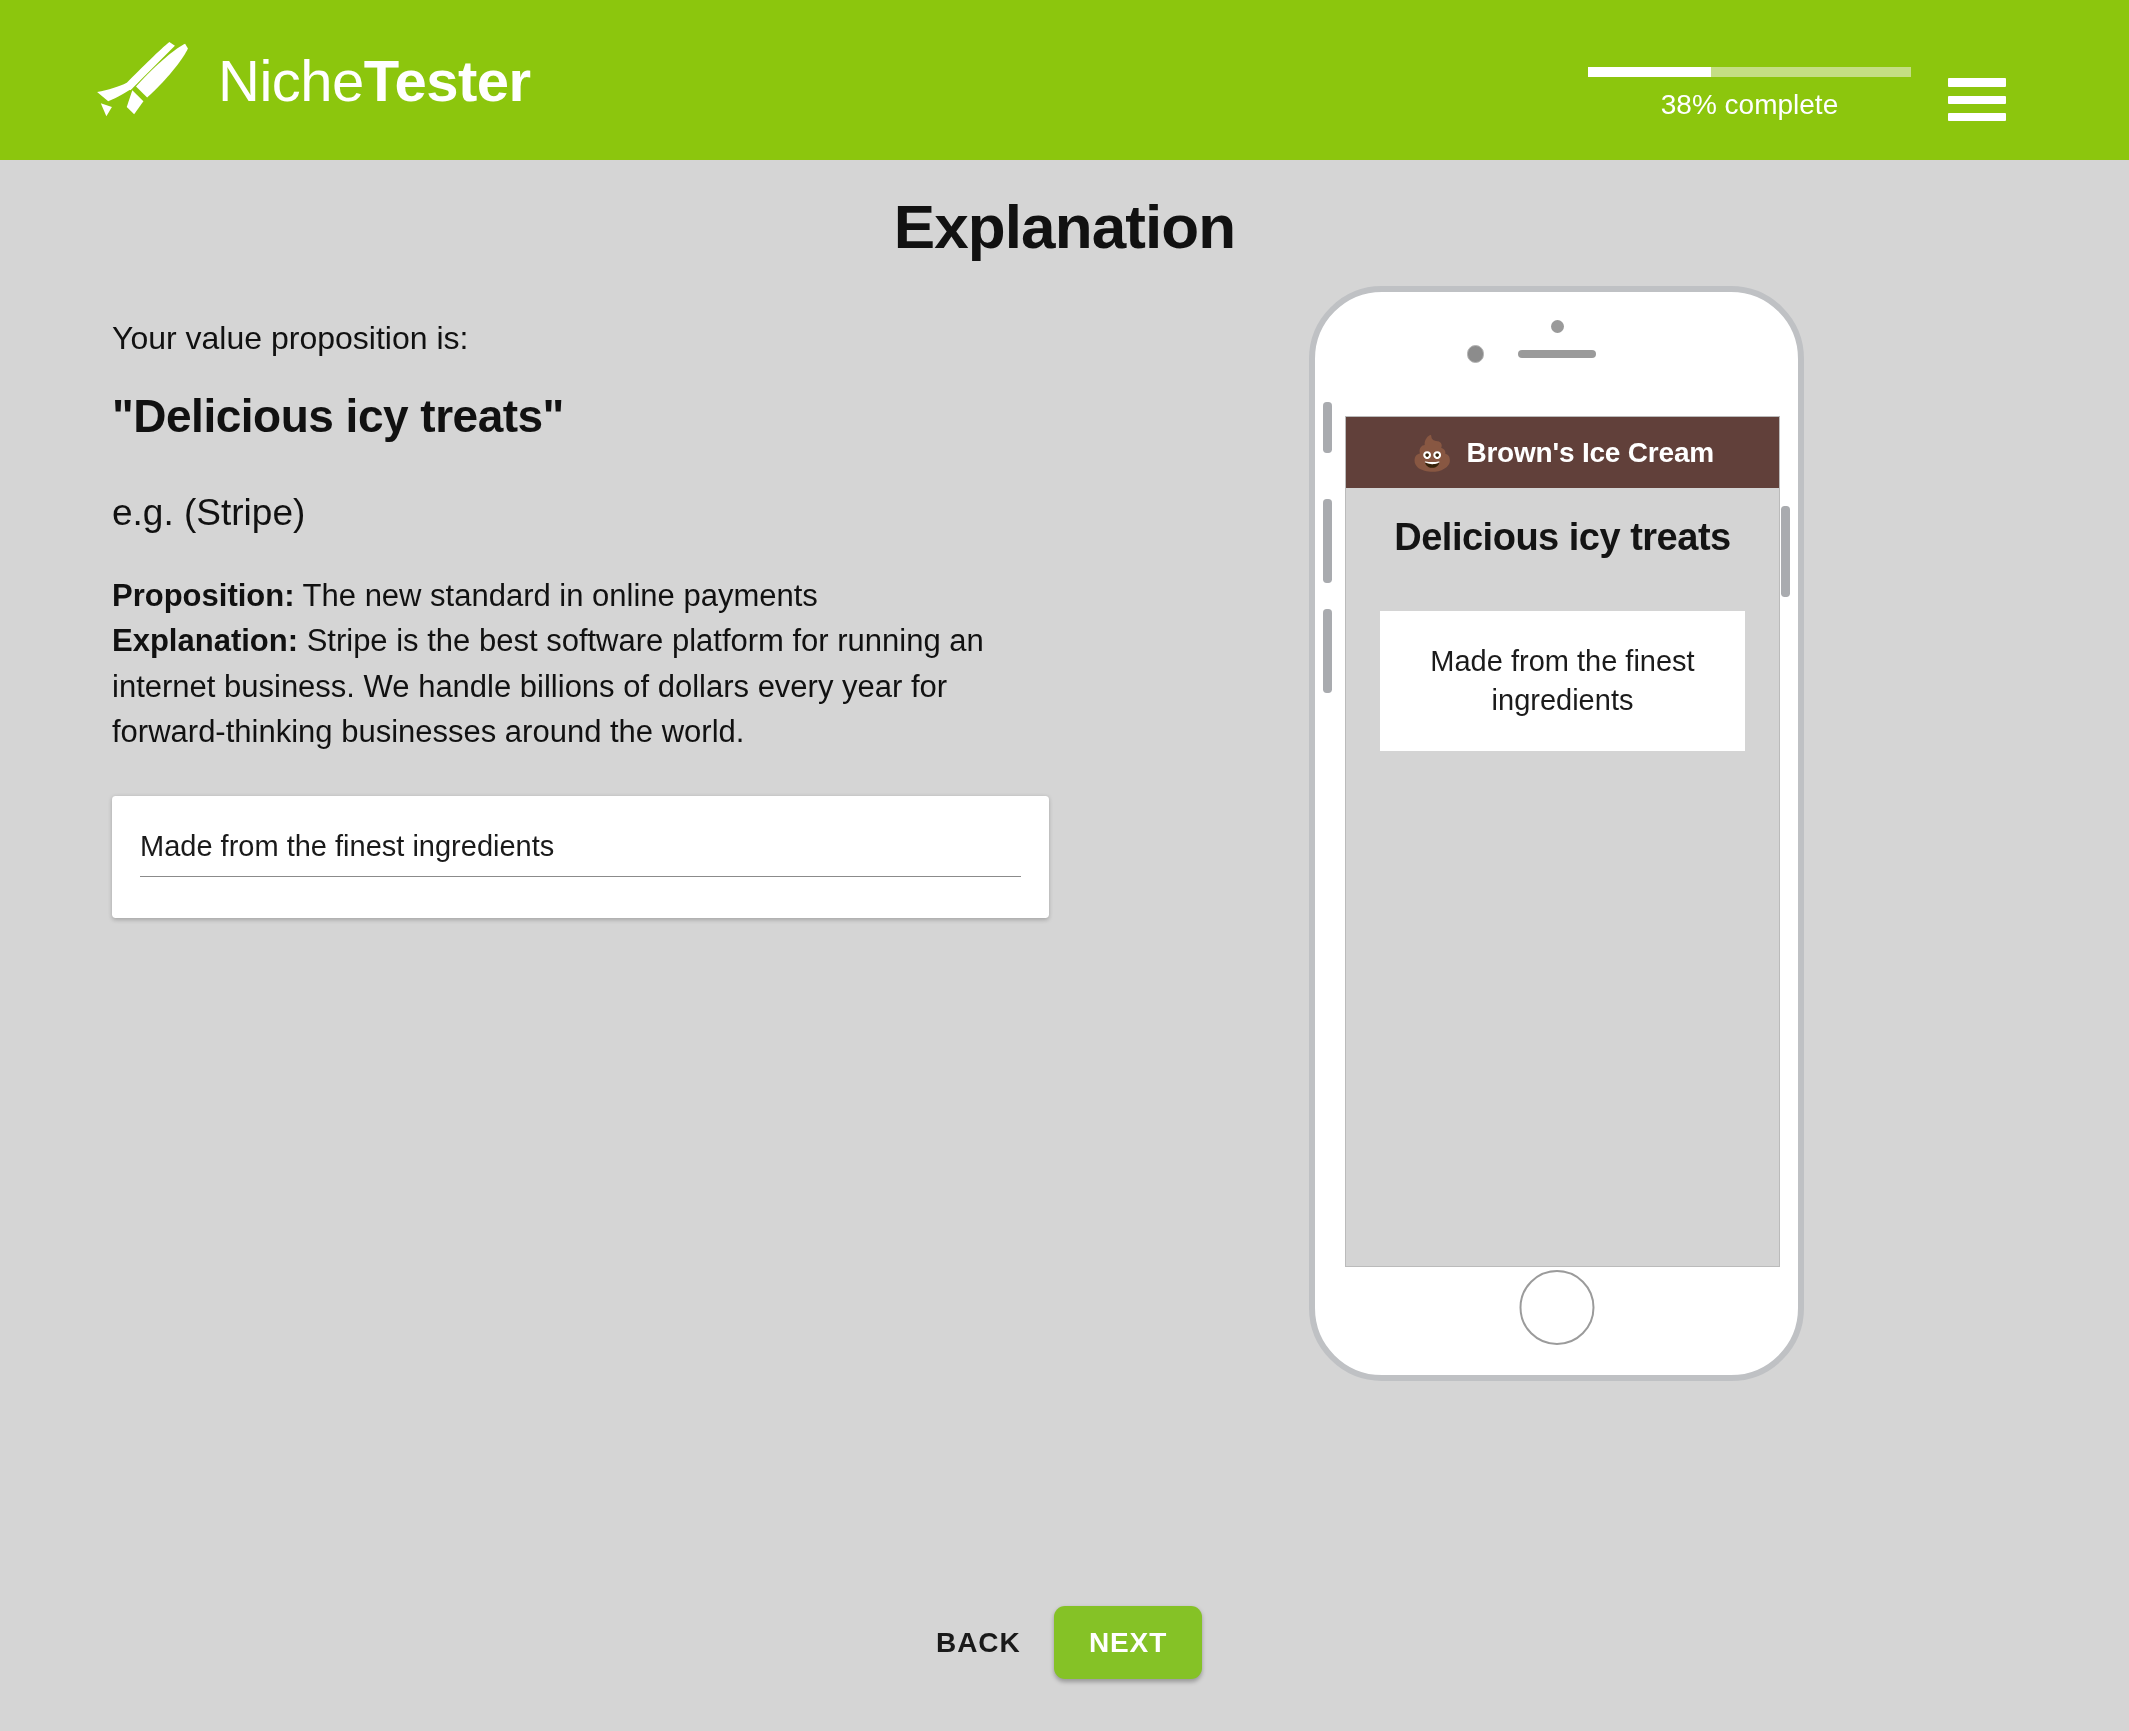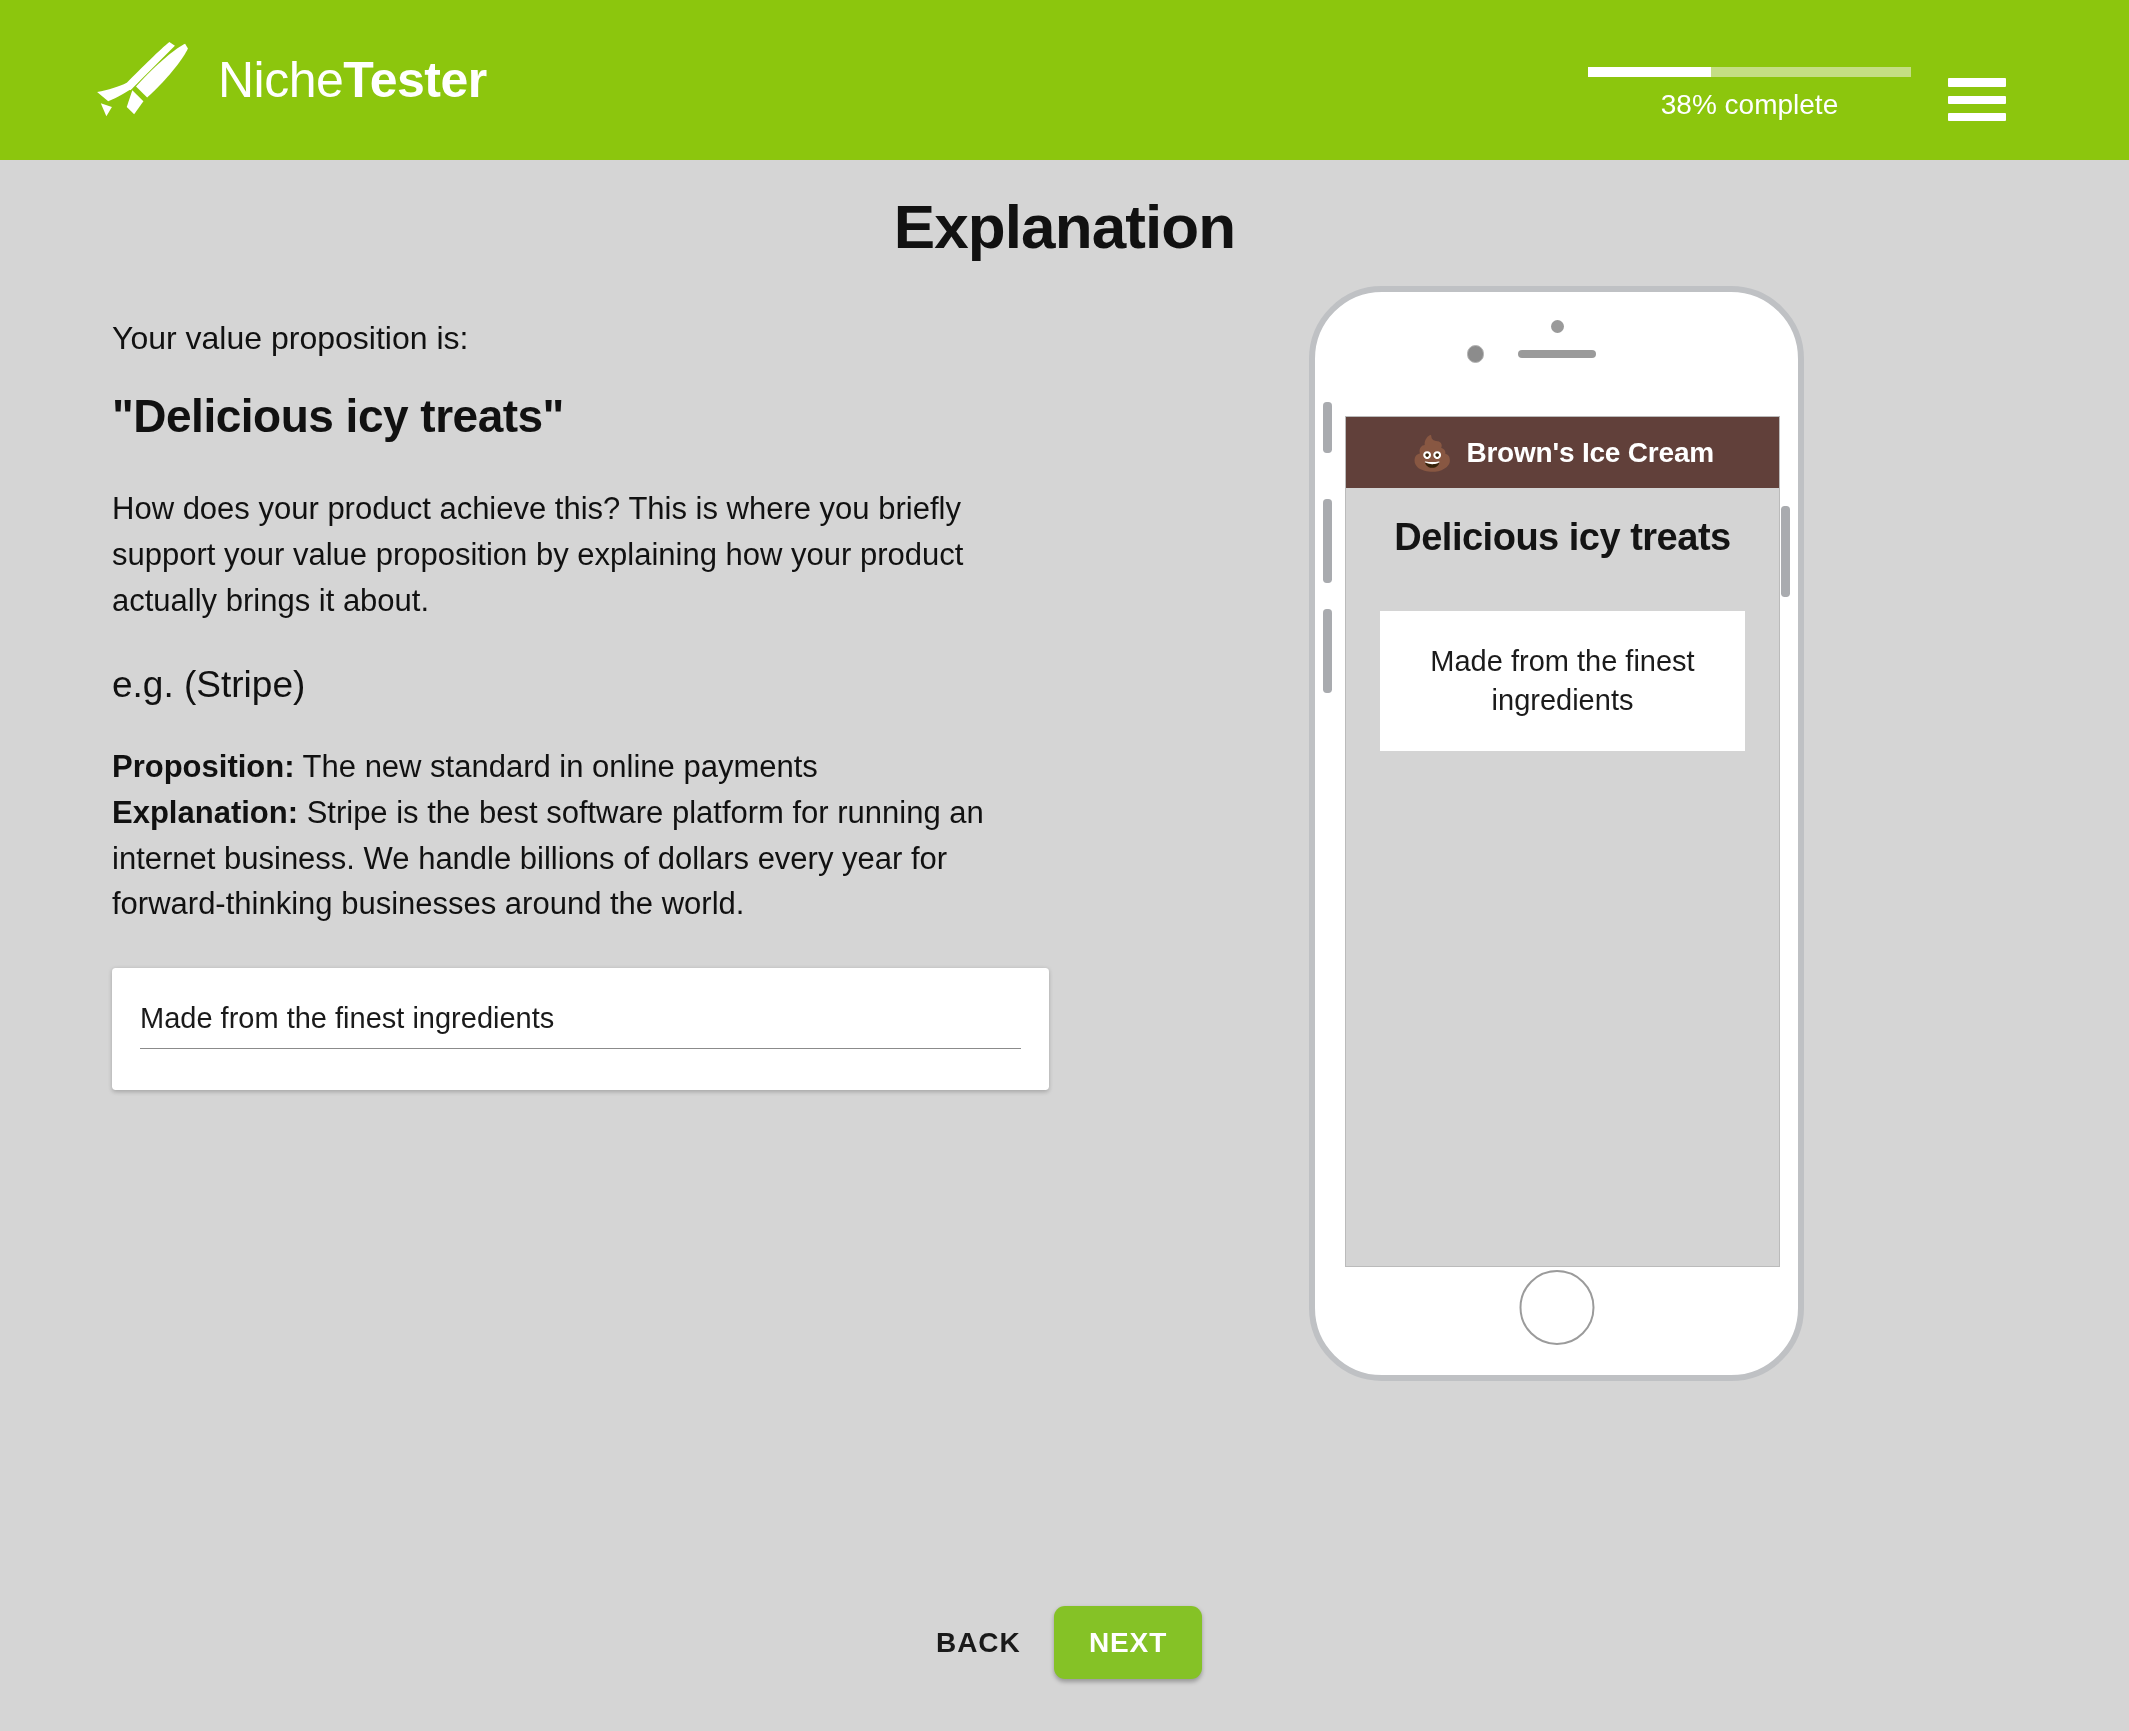--- a/index.html
+++ b/index.html
@@ -29,21 +29,21 @@
     align-items: center;
     margin-left: 91px;
     gap: 24px;
   }
   .logo-mark {
     width: 103px;
     height: 76px;
     display: block;
   }
   .brand-name {
-    font-size: 50px;
+    font-size: 58px;
     color: #ffffff;
     letter-spacing: -0.5px;
     white-space: nowrap;
   }
   .brand-name .b1 { font-weight: 400; }
   .brand-name .b2 { font-weight: 700; }
 
   .progress-area {
     position: absolute;
     right: 123px;
@@ -356,21 +356,20 @@
 </div>
 
 <div class="page-title">Explanation</div>
 
 <div class="left-col">
 
   <p class="lead">Your value proposition is:</p>
 
   <h2 class="valueprop">"Delicious icy treats"</h2>
 
-  <p class="para narrow">How does your product achieve this? This is where you briefly support your value proposition by explaining how your product actually brings it about.</p>
 
   <p class="eg">e.g. (Stripe)</p>
 
   <p class="example">
     <b>Proposition:</b><span> The new standard in online payments</span><br>
     <b>Explanation:</b><span> Stripe is the best software platform for running an internet business. We handle billions of dollars every year for forward-thinking businesses around the world.</span>
   </p>
 
   <div class="input-card">
     <input class="text-field" type="text" value="Made from the finest ingredients" style="">

